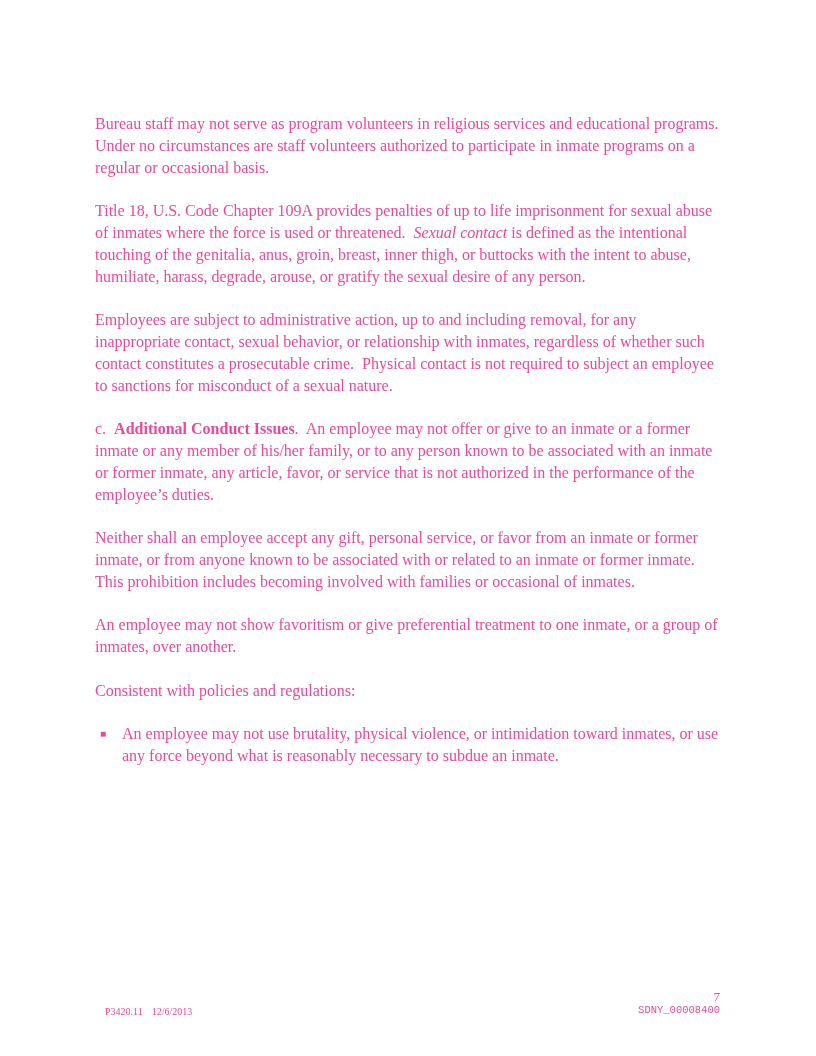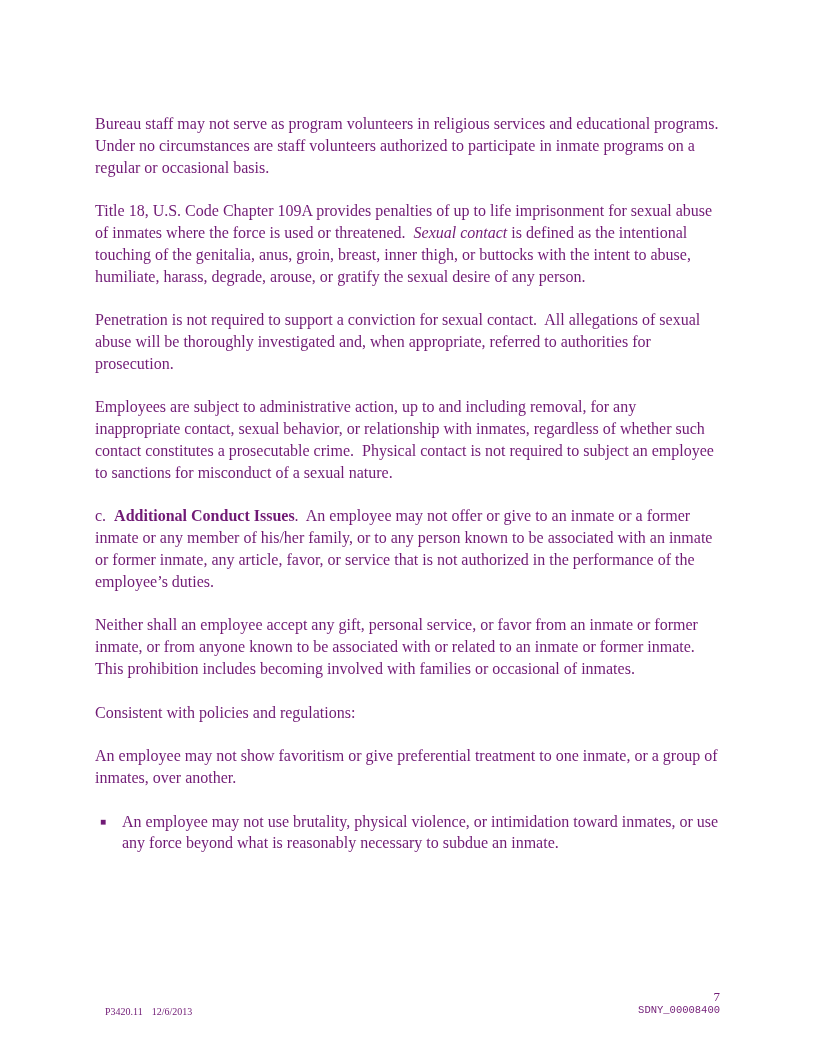--- a/index.html
+++ b/index.html
@@ -5,21 +5,21 @@
   html, body {
     margin: 0;
     padding: 0;
     background: #ffffff;
   }
   .page {
     position: relative;
     width: 816px;
     height: 1056px;
     background: #ffffff;
-    color: #701a75;
+    color: #ec4899;
     font-family: "Liberation Serif", serif;
     font-size: 16px;
     line-height: 21.8px;
     overflow: hidden;
   }
   .content {
     position: absolute;
     top: 113px;
     left: 95px;
     width: 626px;
@@ -73,26 +73,25 @@
     text-align: right;
   }
 </style>
 </head>
 <body>
 
 <div class="page">
   <div class="content">
       <div class="para"><span class="para-text"><span>Bureau staff may not serve as program volunteers in religious services and educational programs.  Under no circumstances are staff volunteers authorized to participate in inmate programs on a regular or occasional basis.</span></span></div>
       <div class="para"><span class="para-text"><span>Title 18, U.S. Code Chapter 109A provides penalties of up to life imprisonment for sexual abuse of inmates where the force is used or threatened.  </span><span class="seg-italic">Sexual contact</span><span> is defined as the intentional touching of the genitalia, anus, groin, breast, inner thigh, or buttocks with the intent to abuse, humiliate, harass, degrade, arouse, or gratify the sexual desire of any person.</span></span></div>
-      <div class="para"><span class="para-text"><span>Penetration is not required to support a conviction for sexual contact.  All allegations of sexual abuse will be thoroughly investigated and, when appropriate, referred to authorities for prosecution.</span></span></div>
       <div class="para"><span class="para-text"><span>Employees are subject to administrative action, up to and including removal, for any inappropriate contact, sexual behavior, or relationship with inmates, regardless of whether such contact constitutes a prosecutable crime.  Physical contact is not required to subject an employee to sanctions for misconduct of a sexual nature.</span></span></div>
       <div class="para"><span class="para-text"><span>c.  </span><span class="seg-bold">Additional Conduct Issues</span><span>.  An employee may not offer or give to an inmate or a former inmate or any member of his/her family, or to any person known to be associated with an inmate or former inmate, any article, favor, or service that is not authorized in the performance of the employee’s duties.</span></span></div>
       <div class="para"><span class="para-text"><span>Neither shall an employee accept any gift, personal service, or favor from an inmate or former inmate, or from anyone known to be associated with or related to an inmate or former inmate.  This prohibition includes becoming involved with families or occasional of inmates.</span></span></div>
+      <div class="para"><span class="para-text"><span>An employee may not show favoritism or give preferential treatment to one inmate, or a group of inmates, over another.</span></span></div>
       <div class="para"><span class="para-text"><span>Consistent with policies and regulations:</span></span></div>
-      <div class="para"><span class="para-text"><span>An employee may not show favoritism or give preferential treatment to one inmate, or a group of inmates, over another.</span></span></div>
       <div class="para bullet-item">
         <span class="bullet-marker">■</span>
         <span class="para-text"><span>An employee may not use brutality, physical violence, or intimidation toward inmates, or use any force beyond what is reasonably necessary to subdue an inmate.</span></span>
       </div>
     </div>
 
   <div class="footer-left">
     <span class="doc-number">P3420.11</span><span class="doc-date">12/6/2013</span>
   </div>
 

